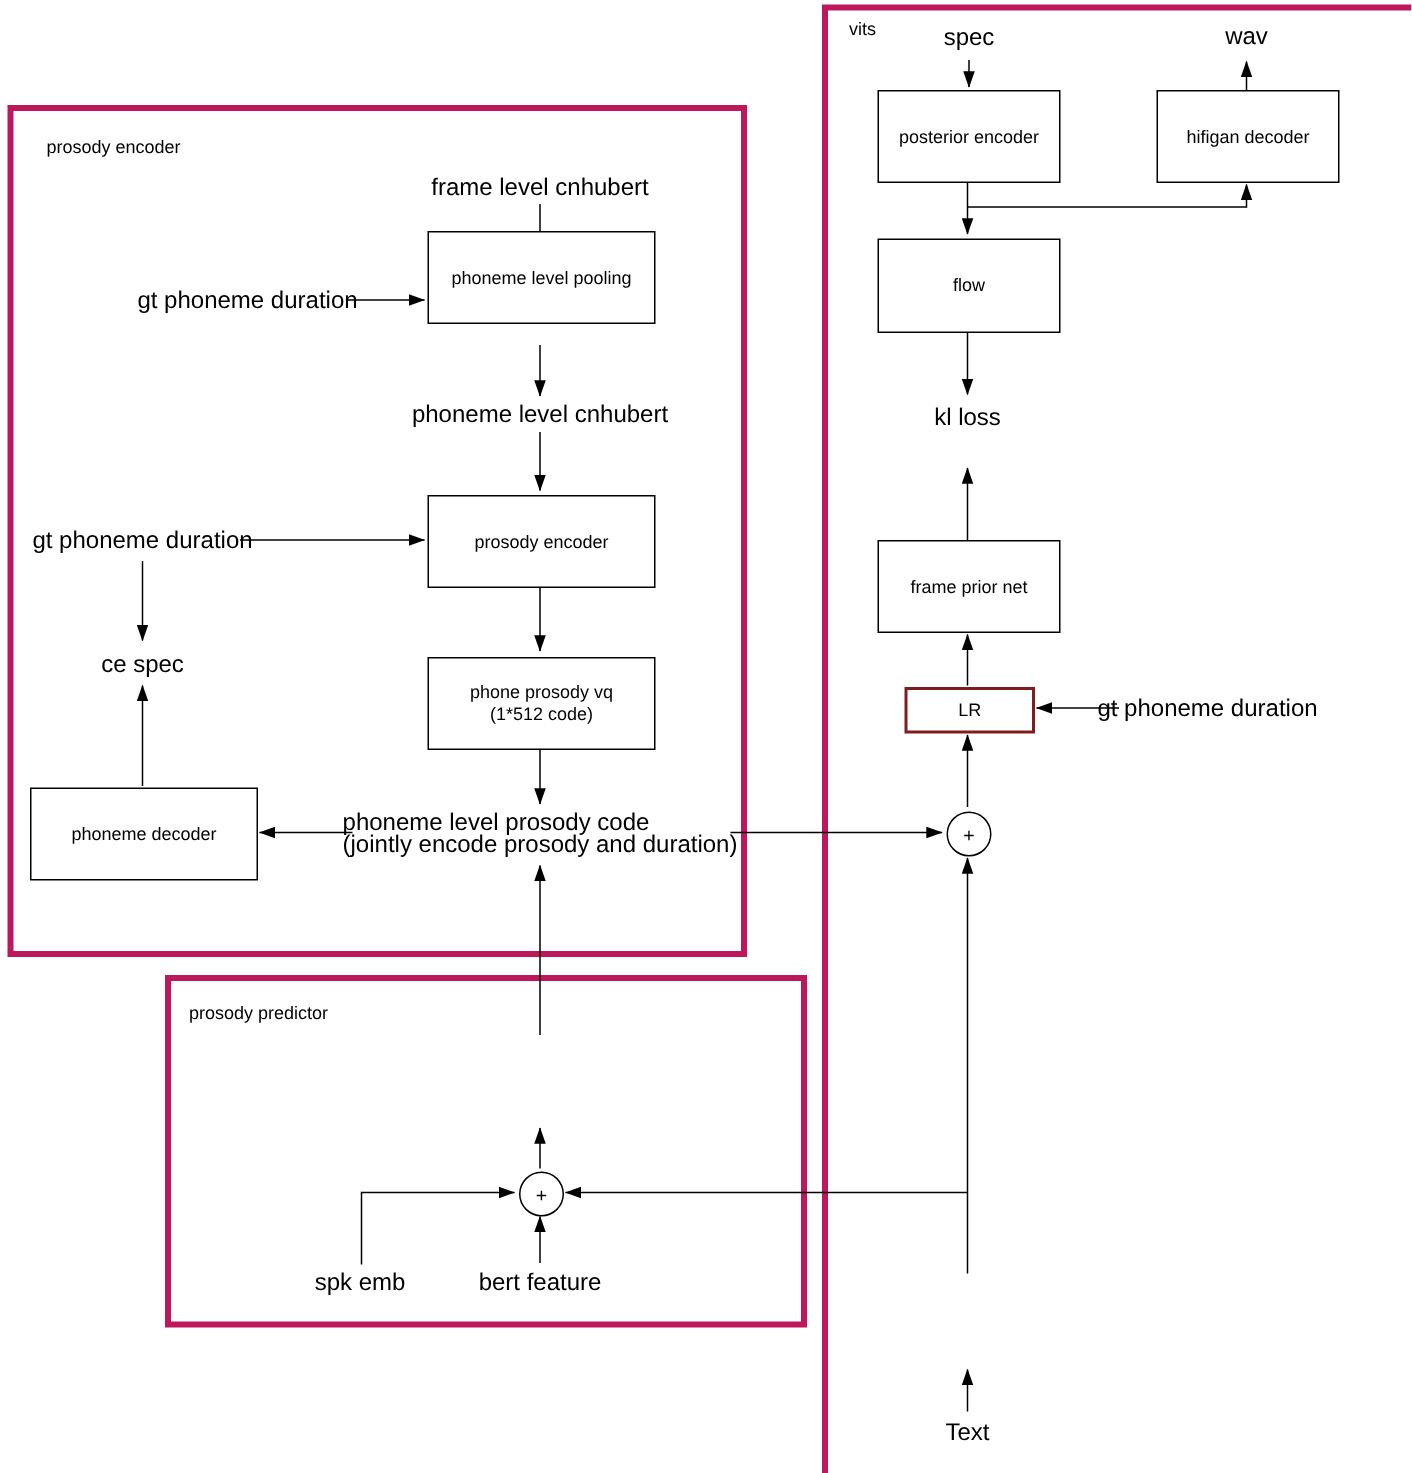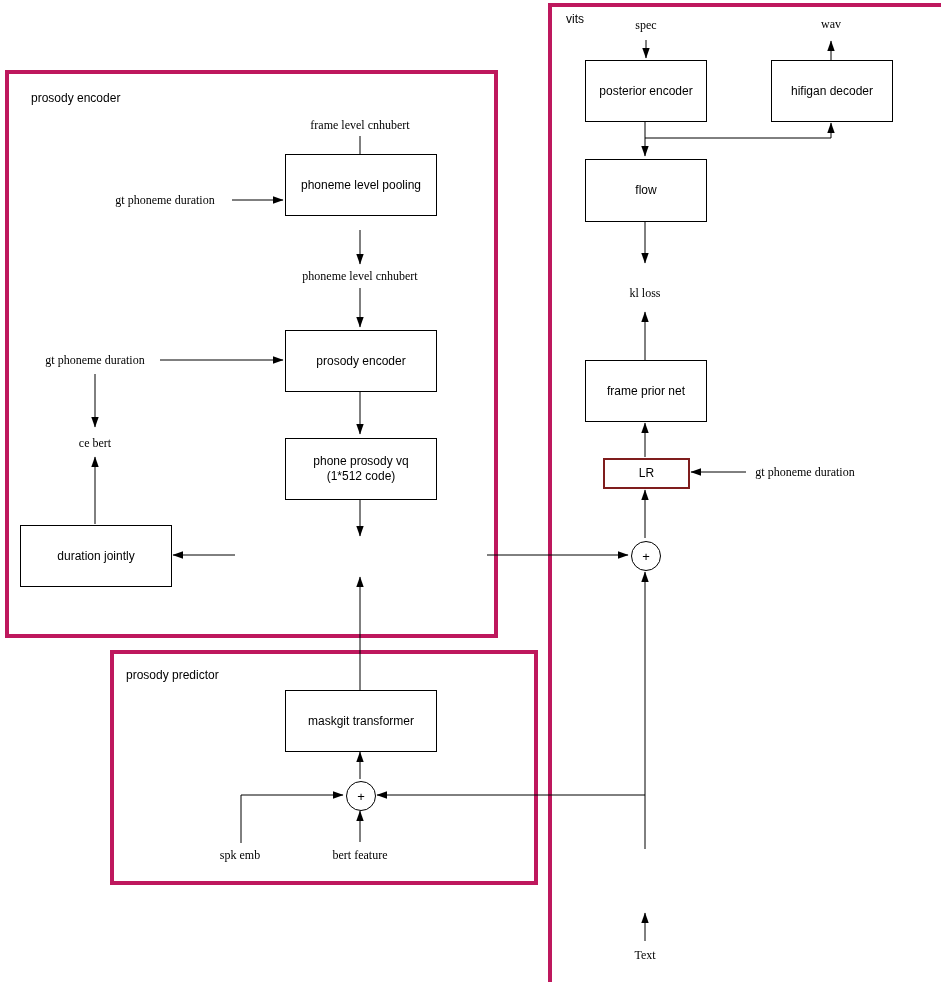--- a/index.html
+++ b/index.html
@@ -5,22 +5,22 @@
   html,body{margin:0;padding:0;background:#ffffff;}
   #canvas{position:relative;width:941px;height:982px;background:#ffffff;
           font-family:"Liberation Sans", sans-serif;color:#000;overflow:hidden;}
   svg.wires{position:absolute;left:0;top:0;z-index:1;}
   .group{position:absolute;border:4px solid #be185d;background:transparent;z-index:0;}
   .group-label{position:absolute;font-size:12px;line-height:14px;white-space:nowrap;}
   .node{position:absolute;border:1px solid #000;background:#fff;z-index:2;
         display:flex;flex-direction:column;align-items:center;justify-content:center;
         font-size:12px;line-height:15px;text-align:center;}
   .node-gray{border:2px solid #7f1d1d;}
-  .lbl{position:absolute;transform:translateX(-50%);font-size:12px;line-height:15px;
-       text-align:left;white-space:nowrap;z-index:2;font-family:Liberation Serif, serif;}
+  .lbl{position:absolute;transform:translateX(-50%);font-size:16px;line-height:15px;
+       text-align:left;white-space:nowrap;z-index:2;}
   .plus{position:absolute;width:28px;height:28px;border:1px solid #000;border-radius:50%;
         background:#fff;display:flex;align-items:center;justify-content:center;
         font-size:13px;z-index:2;}
 </style>
 </head>
 <body>
 
 <div id="canvas">
 
   <div class="group" style="left:5px;top:70px;width:485px;height:560px">
@@ -76,26 +76,23 @@
     <span>phoneme level pooling</span>
   </div>
   <div class="node" style="left:285px;top:330px;width:150px;height:60px">
     <span>prosody encoder</span>
   </div>
   <div class="node" style="left:285px;top:438px;width:150px;height:60px">
     <span>phone prosody vq</span>
     <span>(1*512 code)</span>
   </div>
   <div class="node" style="left:20px;top:525px;width:150px;height:60px">
-    <span>duration jointly</span>
+    <span>phoneme decoder</span>
   </div>
 
-  <div class="node" style="left:285px;top:690px;width:150px;height:60px">
-    <span>maskgit transformer</span>
-  </div>
   <div class="plus" style="left:346px;top:781px">
     <span>+</span>
   </div>
 
   <div class="node" style="left:771px;top:60px;width:120px;height:60px">
     <span>hifigan decoder</span>
   </div>
   <div class="node" style="left:585px;top:60px;width:120px;height:60px">
     <span>posterior encoder</span>
   </div>
@@ -109,22 +106,26 @@
     <span>LR</span>
   </div>
   <div class="plus" style="left:631px;top:541px">
     <span>+</span>
   </div>
 
   <div class="lbl" style="left:360px;top:118px">frame level cnhubert</div>
   <div class="lbl" style="left:165px;top:193px">gt phoneme duration</div>
   <div class="lbl" style="left:360px;top:269px">phoneme level cnhubert</div>
   <div class="lbl" style="left:95px;top:353px">gt phoneme duration</div>
-  <div class="lbl" style="left:95px;top:436px">ce bert</div>
+  <div class="lbl" style="left:95px;top:436px">ce spec</div>
+  <div class="lbl" style="left:360px;top:541px">
+    <div>phoneme level prosody code</div>
+    <div>(jointly encode prosody and duration)</div>
+  </div>
   <div class="lbl" style="left:240px;top:848px">spk emb</div>
   <div class="lbl" style="left:360px;top:848px">bert feature</div>
   <div class="lbl" style="left:646px;top:18px">spec</div>
   <div class="lbl" style="left:831px;top:17px">wav</div>
-  <div class="lbl" style="left:645px;top:286px">kl loss</div>
+  <div class="lbl" style="left:645px;top:271px">kl loss</div>
   <div class="lbl" style="left:805px;top:465px">gt phoneme duration</div>
   <div class="lbl" style="left:645px;top:948px">Text</div>
 
 </div>
 
 </body></html>

